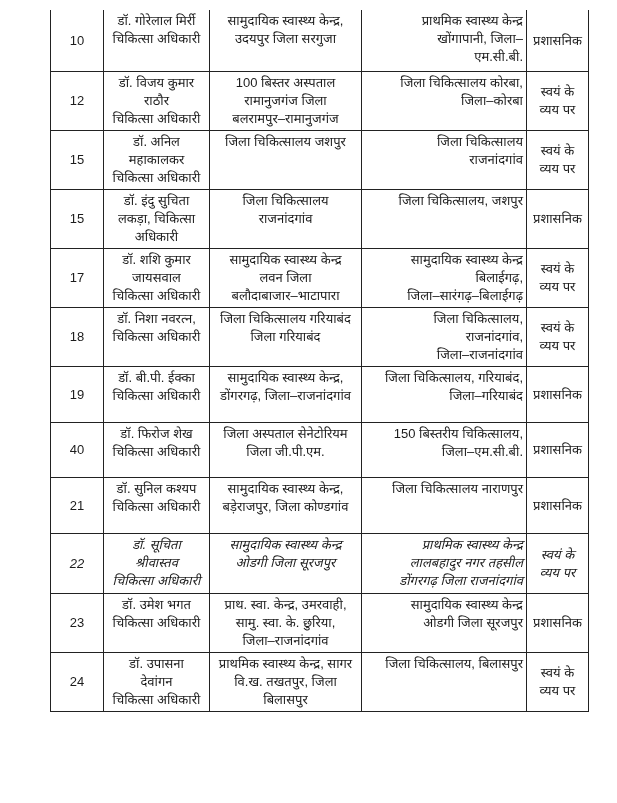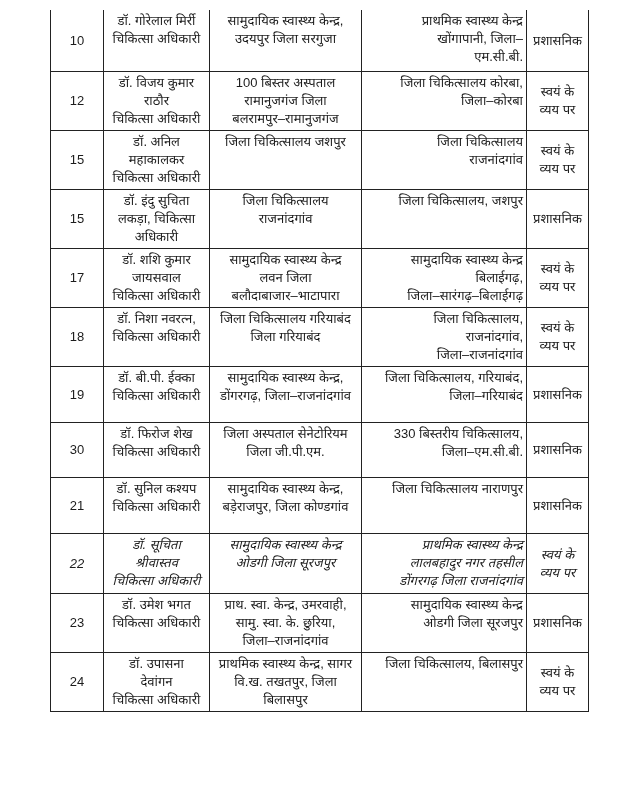--- a/index.html
+++ b/index.html
@@ -150,26 +150,26 @@
     <td class="c-name">डॉ. बी.पी. ईक्का
 चिकित्सा अधिकारी</td>
     <td class="c-from">सामुदायिक स्वास्थ्य केन्द्र,
 डोंगरगढ़, जिला–राजनांदगांव</td>
     <td class="c-to">जिला चिकित्सालय, गरियाबंद,
 जिला–गरियाबंद</td>
     <td class="c-type">प्रशासनिक</td>
   </tr>
 
   <tr>
-    <td class="c-sno">30</td>
+    <td class="c-sno">40</td>
     <td class="c-name">डॉ. फिरोज शेख
 चिकित्सा अधिकारी</td>
     <td class="c-from">जिला अस्पताल सेनेटोरियम
 जिला जी.पी.एम.</td>
-    <td class="c-to">330 बिस्तरीय चिकित्सालय,
+    <td class="c-to">150 बिस्तरीय चिकित्सालय,
 जिला–एम.सी.बी.</td>
     <td class="c-type">प्रशासनिक</td>
   </tr>
 
   <tr>
     <td class="c-sno">21</td>
     <td class="c-name">डॉ. सुनिल कश्यप
 चिकित्सा अधिकारी</td>
     <td class="c-from">सामुदायिक स्वास्थ्य केन्द्र,
 बड़ेराजपुर, जिला कोण्डगांव</td>

